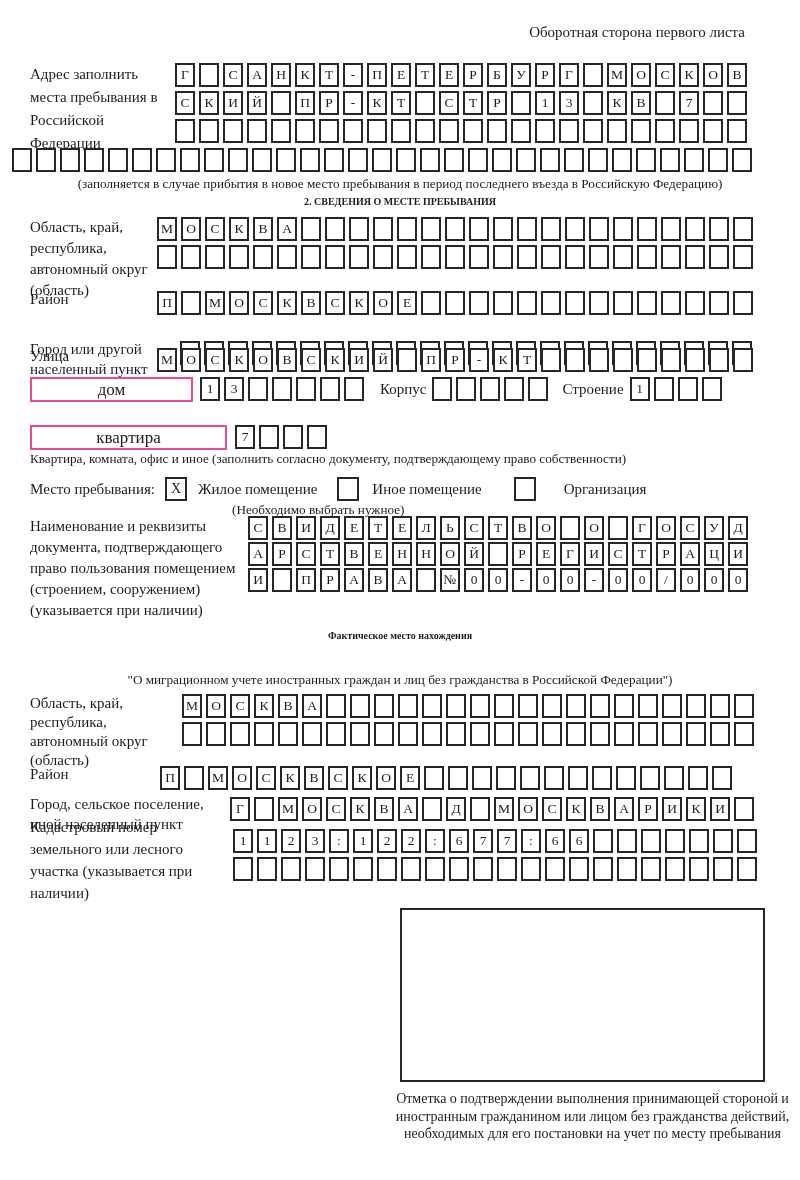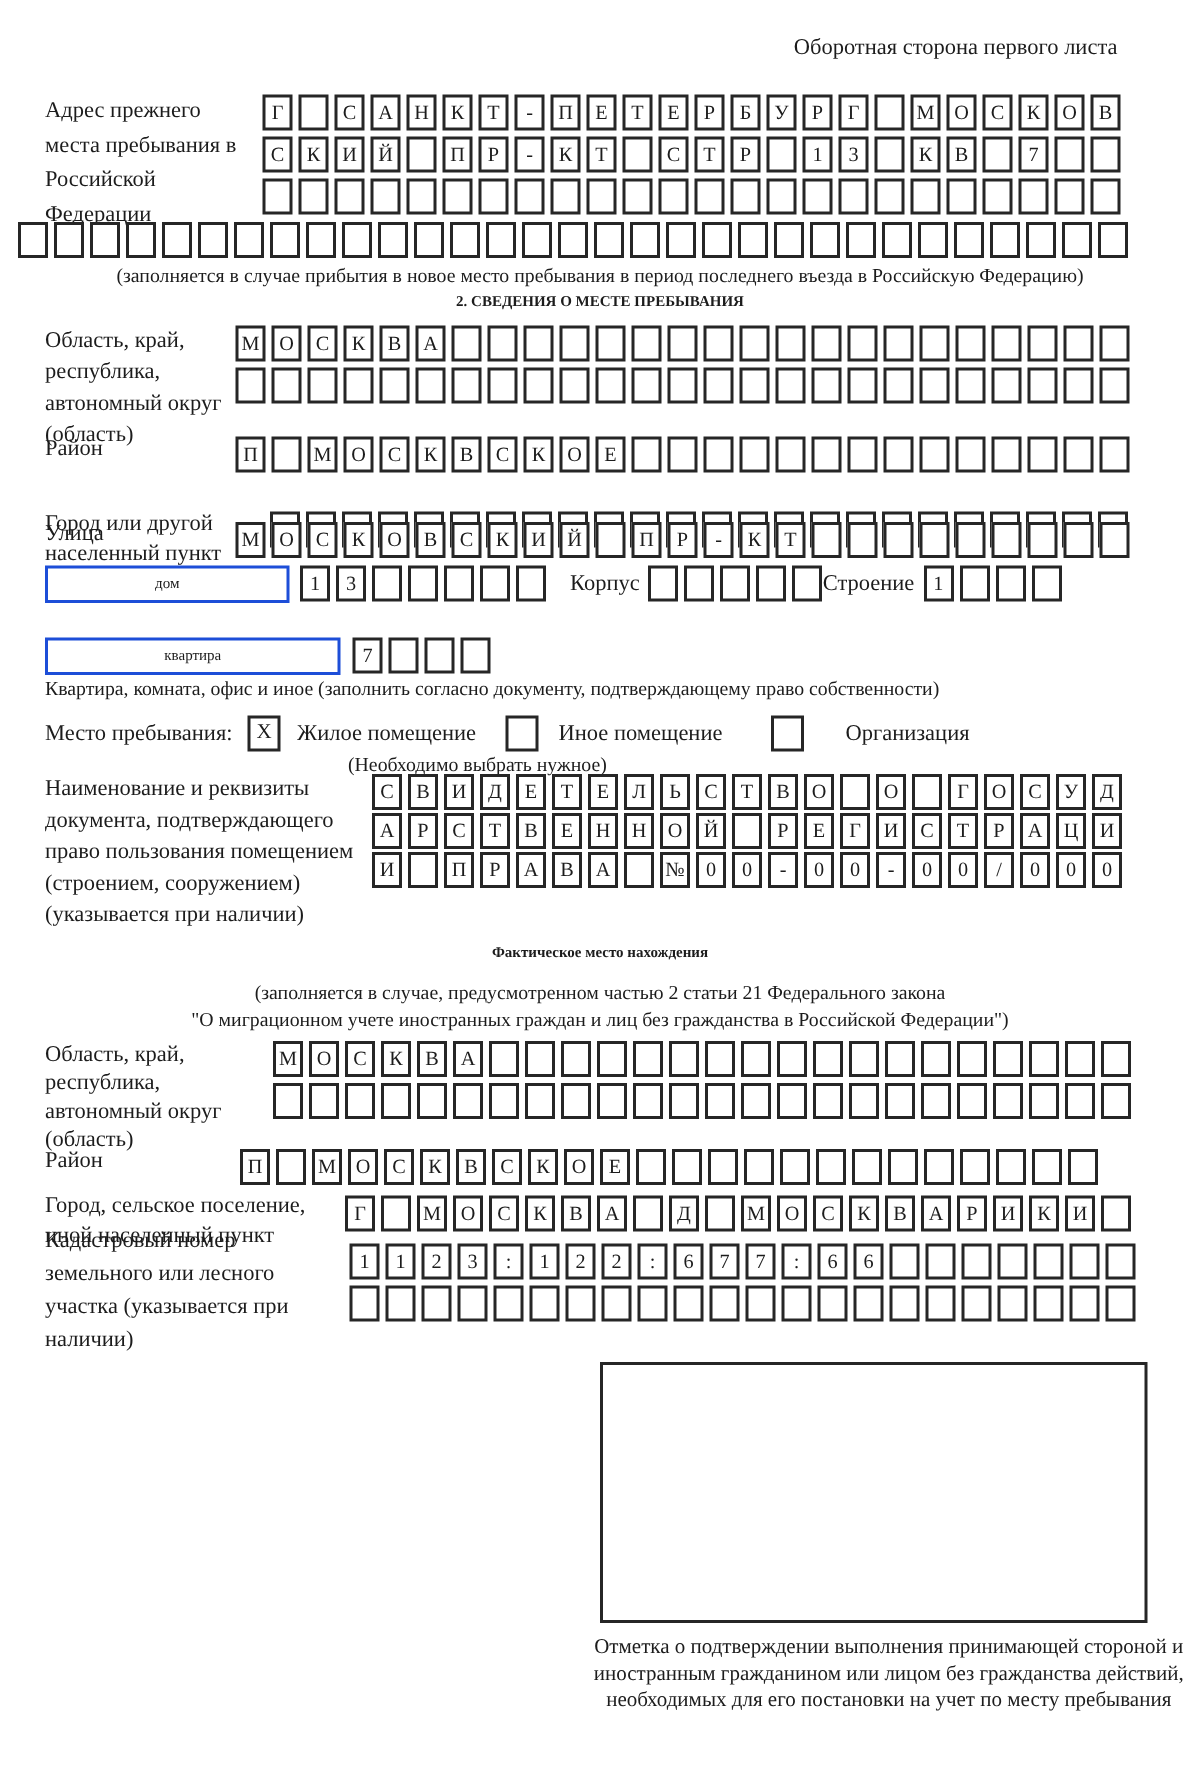--- a/index.html
+++ b/index.html
@@ -11,40 +11,40 @@
   .cellrow{display:flex;gap:4px;margin-bottom:4px;height:24px;}
   .cellrow.tight{margin-bottom:2px;}
   .cell{flex:none;box-sizing:border-box;width:20px;height:24px;border:2px solid #262626;
         display:flex;align-items:center;justify-content:center;font-size:13.5px;line-height:1;
         background:#fff;}
   .header-note{position:absolute;top:24px;right:55px;font-size:15px;}
   .note{font-size:13.2px;}
   .center{left:0;width:800px;text-align:center;}
   .sectitle{font-weight:bold;font-size:10px;}
   .hrow{display:flex;align-items:flex-start;}
-  .widebox{box-sizing:border-box;height:25px;border:2px solid #1d4ed8;display:flex;
-           align-items:center;justify-content:center;font-size:10px;flex:none;background:#fff;}
+  .widebox{box-sizing:border-box;height:25px;border:2px solid #ec4899;display:flex;
+           align-items:center;justify-content:center;font-size:17px;flex:none;background:#fff;}
   .inlinelabel{font-size:15px;line-height:24px;flex:none;}
   .checkbox{box-sizing:border-box;width:22px;height:24px;border:2px solid #262626;flex:none;
             display:flex;align-items:center;justify-content:center;font-size:14px;background:#fff;}
   .cb-label{font-size:15px;line-height:24px;flex:none;}
   .stampbox{position:absolute;left:400px;top:908px;width:365px;height:174px;
             border:2px solid #262626;box-sizing:border-box;background:#fff;}
   .stampnote{position:absolute;left:385px;top:1090px;width:415px;text-align:center;
              font-size:14px;line-height:17.5px;}
 </style>
 </head>
 <body>
 
 <div class="page">
 
   <div class="header-note">Оборотная сторона первого листа</div>
 
   <div class="block" style="left:30px;top:63px;">
-    <div class="label" style="width:142px;line-height:23px;">Адрес прежнего места пребывания в Российской Федерации</div>
+    <div class="label" style="width:142px;line-height:23px;">Адрес заполнить места пребывания в Российской Федерации</div>
     <div class="cells-abs" style="left:145px;">
       <div class="cellrow">
           <div class="cell">Г</div>
           <div class="cell"></div>
           <div class="cell">С</div>
           <div class="cell">А</div>
           <div class="cell">Н</div>
           <div class="cell">К</div>
           <div class="cell">Т</div>
           <div class="cell">-</div>
@@ -328,21 +328,21 @@
         <div class="cell"></div>
       </div>
     <div class="inlinelabel" style="margin-left:16px;">Корпус</div>
     <div class="cellrow" style="margin-left:6px;">
         <div class="cell"></div>
         <div class="cell"></div>
         <div class="cell"></div>
         <div class="cell"></div>
         <div class="cell"></div>
       </div>
-    <div class="inlinelabel" style="margin-left:0;">Строение</div>
+    <div class="inlinelabel" style="margin-left:14px;">Строение</div>
     <div class="cellrow" style="margin-left:6px;">
         <div class="cell">1</div>
         <div class="cell"></div>
         <div class="cell"></div>
         <div class="cell"></div>
       </div>
   </div>
 
   <div class="block hrow" style="left:30px;top:425px;">
     <div class="widebox" style="width:197px;">
@@ -437,21 +437,20 @@
           <div class="cell">0</div>
           <div class="cell">/</div>
           <div class="cell">0</div>
           <div class="cell">0</div>
           <div class="cell">0</div>
         </div>
     </div>
   </div>
 
   <div class="block sectitle center" style="top:630px;">Фактическое место нахождения</div>
-  <div class="block note center" style="top:654px;">(заполняется в случае, предусмотренном частью 2 статьи 21 Федерального закона</div>
   <div class="block note center" style="top:672px;">"О миграционном учете иностранных граждан и лиц без гражданства в Российской Федерации")</div>
 
   <div class="block" style="left:30px;top:694px;">
     <div class="label" style="width:132px;line-height:19px;">Область, край, республика, автономный округ (область)</div>
     <div class="cells-abs" style="left:152px;">
       <div class="cellrow">
           <div class="cell">М</div>
           <div class="cell">О</div>
           <div class="cell">С</div>
           <div class="cell">К</div>

